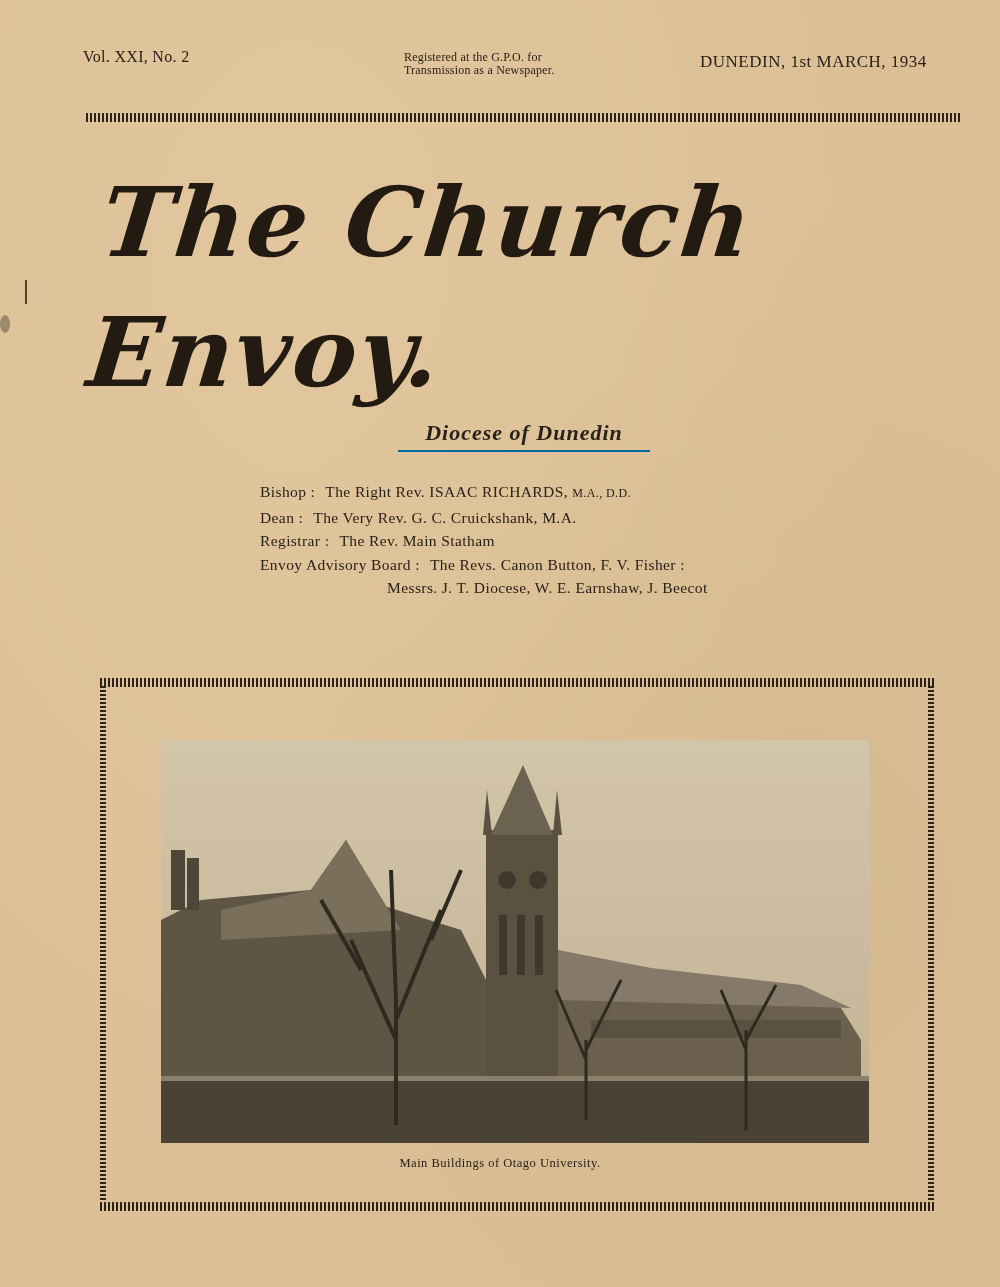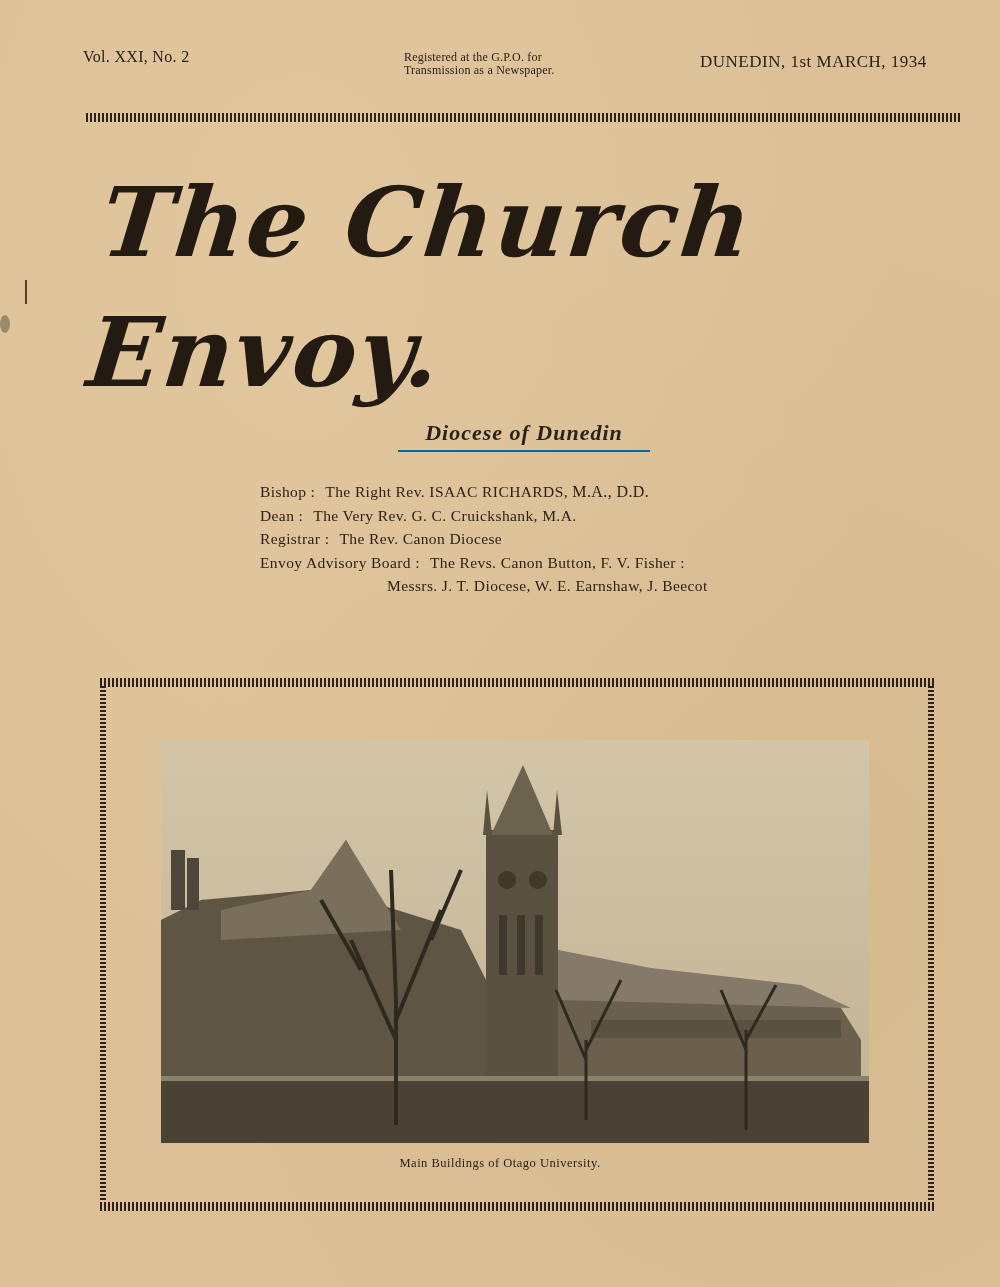--- a/index.html
+++ b/index.html
@@ -32,21 +32,21 @@
   }
   .intro { left:262px; top:352px; width:518px; font-size:15.5px; line-height:21px; text-align:justify; letter-spacing:0.4px; }
   .intro .it { font-style:italic; }
   .diocese {
     left:398px; top:420px; width:252px; text-align:center;
     font-style:italic; font-weight:bold; font-size:22px; letter-spacing:1px;
     border-bottom:2px solid #0369a1; padding-bottom:4px;
   }
   .officers { left:260px; top:480px; width:530px; font-size:15.5px; line-height:23.5px; letter-spacing:0.4px; }
   .officers .role { margin-right:6px; }
-  .officers .small { font-size:16px;margin-top:40px; }
+  .officers .small { font-size:12px;margin-top:40px; }
   .officers .cont { padding-left:127px; }
   .frame-top { left:100px; top:678px; width:836px; }
   .frame-bot { left:100px; top:1202px; width:836px; }
   .frame-left { left:100px; top:686px; height:516px; }
   .frame-right { left:928px; top:686px; height:516px; }
   .photo {
     left:161px; top:740px; width:708px; height:403px; overflow:hidden;
     background:linear-gradient(180deg,#cfc0a3 0%,#c6b697 55%,#5c5343 80%,#4b4435 100%);
   }
   .caption { left:300px; top:1156px; width:400px; text-align:center; font-size:12.5px; letter-spacing:0.5px; }
@@ -80,21 +80,21 @@
     <span class="role">Bishop :</span>
     <span>The Right Rev. ISAAC RICHARDS,</span>
     <span class="small">M.A., D.D.</span>
   </div>
   <div>
     <span class="role">Dean :</span>
     <span>The Very Rev. G. C. Cruickshank, M.A.</span>
   </div>
   <div>
     <span class="role">Registrar :</span>
-    <span>The Rev. Canon Diocese</span>
+    <span>The Rev. Main Statham</span>
   </div>
   <div>
     <span class="role">Envoy Advisory Board :</span>
     <span>The Revs. Canon Button, F. V. Fisher :</span>
   </div>
   <div class="cont">Messrs. J. T. Diocese, W. E. Earnshaw, J. Beecot</div>
 </div>
 
 <div class="abs hatch-h frame-top"></div>
 <div class="abs hatch-h frame-bot"></div>

